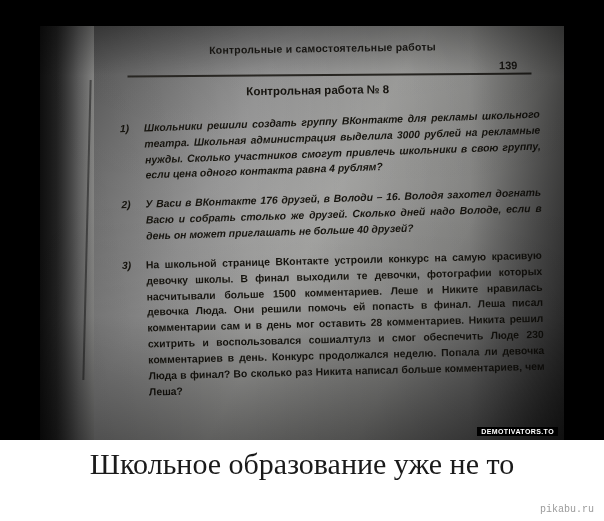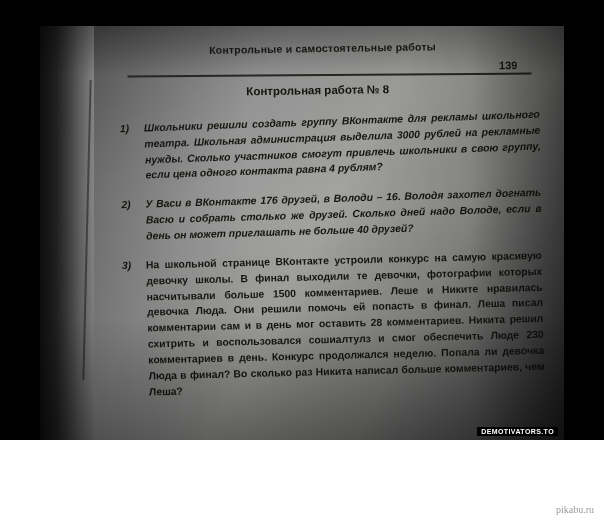--- a/index.html
+++ b/index.html
@@ -182,21 +182,21 @@
     color: #1a1a1a;
     white-space: nowrap;
   }
 
   .site-watermark {
     position: absolute;
     right: 10px;
     bottom: 6px;
     font-size: 10px;
     color: #9a9a9a;
-    font-family: Liberation Serif, serif;
+    font-family: Liberation Mono, monospace;
     margin-left: 41px;
   }
 </style>
 </head>
 <body>
 
 <div class="poster">
 
   <div class="frame">
 
@@ -232,16 +232,19 @@
             <span>На школьной странице ВКонтакте устроили конкурс на самую красивую девочку школы. В финал выходили те девочки, фотографии которых насчитывали больше 1500 комментариев. Леше и Никите нравилась девочка Люда. Они решили помочь ей попасть в финал. Леша писал комментарии сам и в день мог оставить 28 комментариев. Никита решил схитрить и воспользовался сошиалтулз и смог обеспечить Люде 230 комментариев в день. Конкурс продолжался неделю. Попала ли девочка Люда в финал? Во сколько раз Никита написал больше комментариев, чем Леша?</span>
           </div>
 
         </div>
       </div>
 
       <div class="watermark-photo">DEMOTIVATORS.TO</div>
     </div>
   </div>
 
+  <div class="caption">
+    <div class="caption-text">Школьное образование уже не то</div>
+  </div>
 
   <div class="site-watermark">pikabu.ru</div>
 
 </div>
 
 </body></html>

